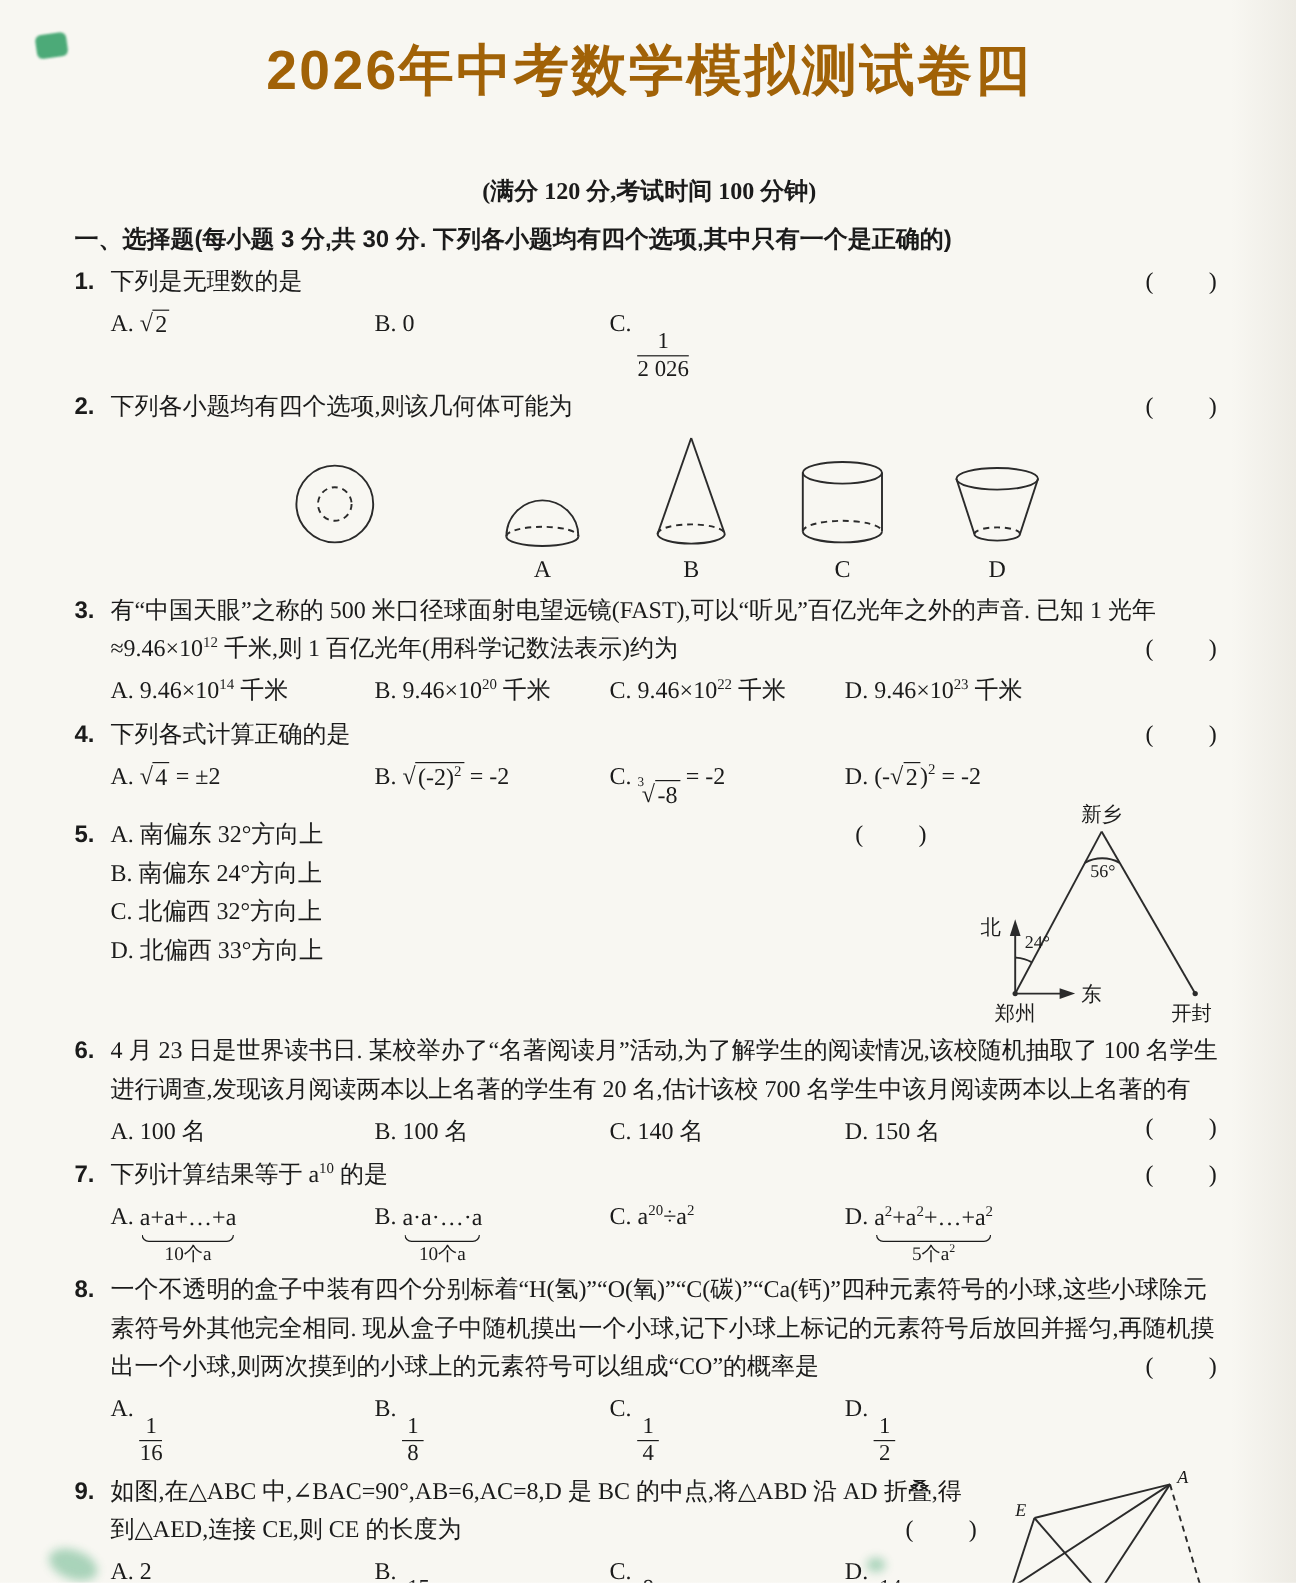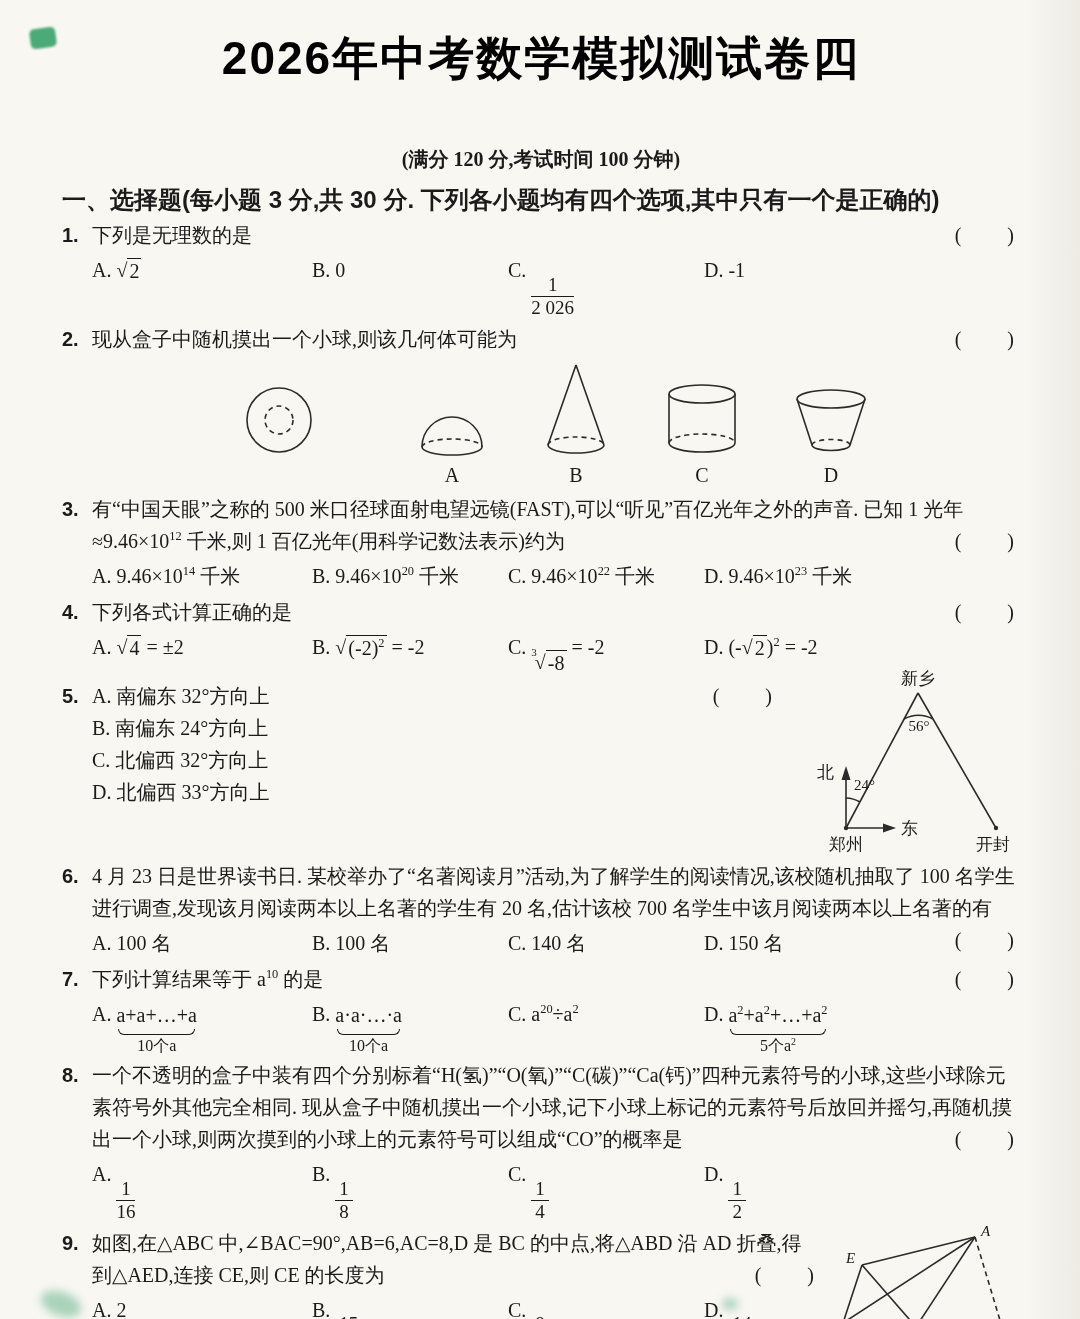--- a/index.html
+++ b/index.html
@@ -8,26 +8,26 @@
     background:linear-gradient(to right,#f8f7f2 0%,#f8f7f2 95%,#edebe4 100%);
     color:#1b1b1b;
     font-family:"Liberation Serif","DejaVu Serif",serif;
     font-size:20px;
   }
   .page{padding:20px 60px 0 62px;}
   .title{
     text-align:center;
     font-family:"Liberation Sans","DejaVu Sans",sans-serif;
     font-weight:900;font-size:46px;letter-spacing:2px;
-    margin-top:8px;color:#000000;
+    margin-top:8px;color:#a16207;
   }
   .subtitle{text-align:center;font-weight:bold;font-size:20px;margin-top:56px;}
   .sec-heading{
     font-family:"Liberation Sans","DejaVu Sans",sans-serif;
-    font-weight:bold;font-size:24px;margin-top:12px;line-height:30px;
+    font-weight:bold;font-size:20px;margin-top:12px;line-height:30px;
   }
   .question{display:flex;margin-top:4px;}
   .qnum{
     flex:none;width:30px;font-weight:bold;line-height:32px;
     font-family:"Liberation Sans","DejaVu Sans",sans-serif;font-size:20px;
   }
   .qbody{flex:1;min-width:0;}
   .qline{line-height:32px;}
   .stem::after{content:"";display:block;clear:none;}
   .br{float:right;margin-left:10px;margin-right:4px;letter-spacing:2px;}
@@ -97,30 +97,29 @@
       <div class="opts grid4">
         <span class="opt">A. <span class="sqrt">
               <span class="rsym">√</span>
               <span class="rad">2</span>
             </span></span>
         <span class="opt">B. 0</span>
         <span class="opt">C. <span class="frac">
               <span class="num">1</span>
               <span class="den">2 026</span>
             </span></span>
-        <span class="opt">D. -1</span>
       </div>
     </div>
   </div>
 
   <div class="question">
     <div class="qnum">2.</div>
     <div class="qbody">
       <div class="qline stem">
-        <span>现从盒子中随机摸出一个小球,则该几何体可能为</span>
+        <span>下列各小题均有四个选项,则该几何体可能为</span>
         <span class="br">(　　)</span>
       </div>
       <div class="fig-row">
         <div class="fig fig-given">
           <svg width="74" height="74">
             <circle class="stroke" cx="37" cy="37" r="32"></circle>
             <circle class="stroke dash" cx="37" cy="37" r="14"></circle>
           </svg>
         </div>
         <div class="fig">

